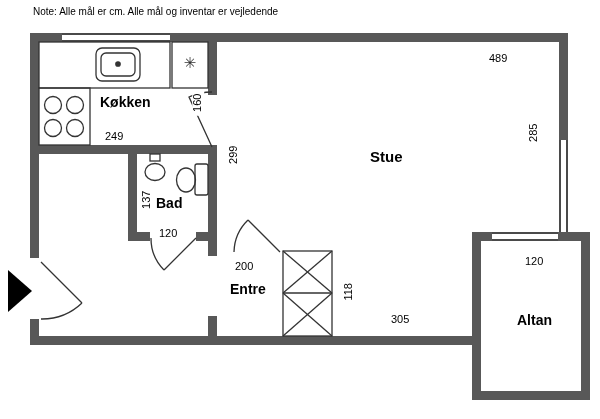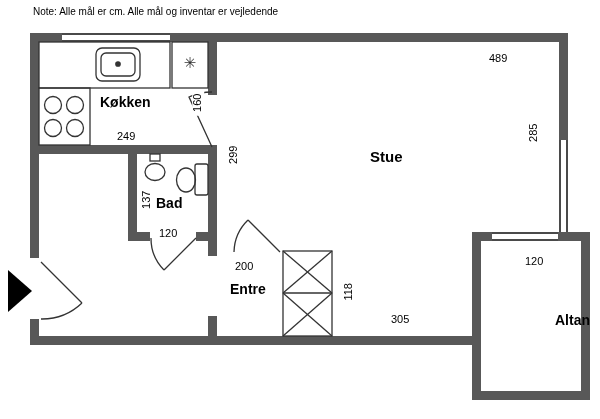--- a/index.html
+++ b/index.html
@@ -102,25 +102,25 @@
   </svg>
 
   <div class="freezer-star">✳</div>
 
   <div class="entry-arrow"></div>
 
   <div class="room-label" style="left:100px;top:94px;">Køkken</div>
   <div class="room-label" style="left:370px;top:148px;font-size:15px;">Stue</div>
   <div class="room-label" style="left:156px;top:195px;">Bad</div>
   <div class="room-label" style="left:230px;top:281px;">Entre</div>
-  <div class="room-label" style="left:517px;top:312px;margin-left:38px;">Altan</div>
+  <div class="room-label" style="left:517px;top:312px;">Altan</div>
 
   <div class="dim" style="left:488px;top:53px;">489</div>
   <div class="dim dim-v" style="left:185px;top:97px;width:24px;">160</div>
-  <div class="dim" style="left:116px;top:131px;">249</div>
+  <div class="dim" style="left:104px;top:131px;">249</div>
   <div class="dim dim-v" style="left:221px;top:149px;width:24px;">299</div>
   <div class="dim dim-v" style="left:521px;top:127px;width:24px;">285</div>
   <div class="dim dim-v" style="left:134px;top:194px;width:24px;">137</div>
   <div class="dim" style="left:158px;top:228px;">120</div>
   <div class="dim" style="left:234px;top:261px;">200</div>
   <div class="dim dim-v" style="left:336px;top:286px;width:24px;">118</div>
   <div class="dim" style="left:390px;top:314px;">305</div>
   <div class="dim" style="left:524px;top:256px;">120</div>
 
 </div>

